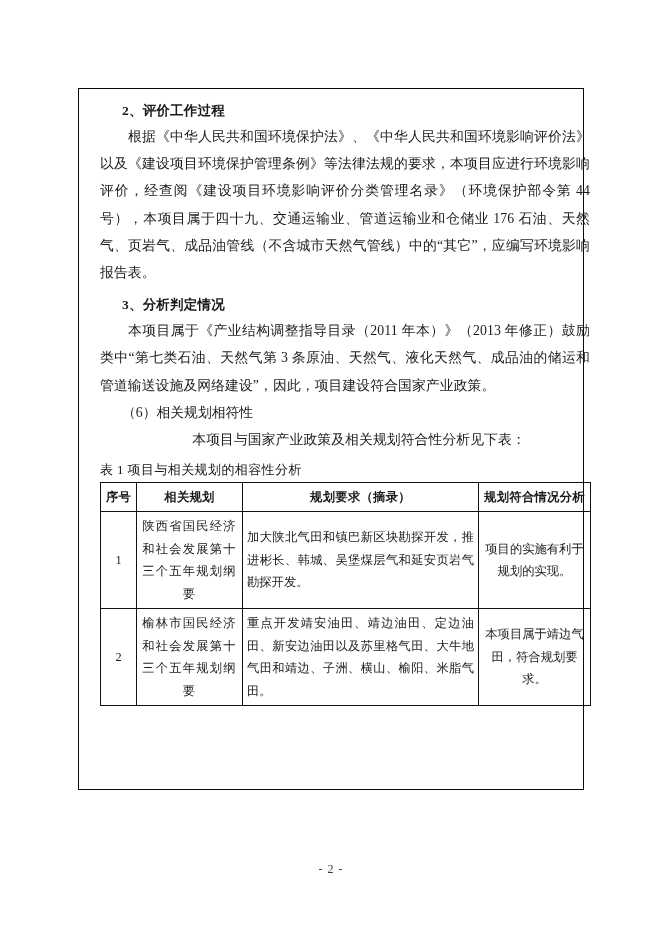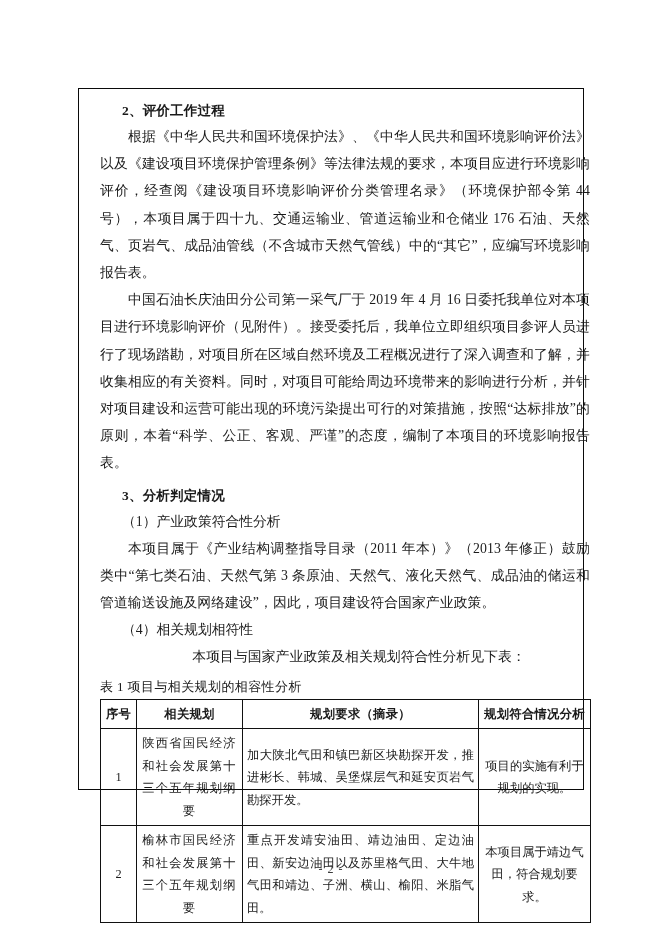--- a/index.html
+++ b/index.html
@@ -133,28 +133,26 @@
 </head>
 <body>
 
 <div id="page-frame"></div>
 
 <div id="content">
 
   <div>
     <div class="heading">2、评价工作过程</div>
     <p class="para">根据《中华人民共和国环境保护法》、《中华人民共和国环境影响评价法》以及《建设项目环境保护管理条例》等法律法规的要求，本项目应进行环境影响评价，经查阅《建设项目环境影响评价分类管理名录》（环境保护部令第 44 号），本项目属于四十九、交通运输业、管道运输业和仓储业 176 石油、天然气、页岩气、成品油管线（不含城市天然气管线）中的“其它”，应编写环境影响报告表。</p>
-    <p class="para">中国石油长庆油田分公司第一采气厂于 2019 年 4 月 16 日委托我单位对本项目进行环境影响评价（见附件）。接受委托后，我单位立即组织项目参评人员进行了现场踏勘，对项目所在区域自然环境及工程概况进行了深入调查和了解，并收集相应的有关资料。同时，对项目可能给周边环境带来的影响进行分析，并针对项目建设和运营可能出现的环境污染提出可行的对策措施，按照“达标排放”的原则，本着“科学、公正、客观、严谨”的态度，编制了本项目的环境影响报告表。</p>
   </div>
 
   <div>
     <div class="heading">3、分析判定情况</div>
-    <div class="subheading">（1）产业政策符合性分析</div>
     <p class="para">本项目属于《产业结构调整指导目录（2011 年本）》（2013 年修正）鼓励类中“第七类石油、天然气第 3 条原油、天然气、液化天然气、成品油的储运和管道输送设施及网络建设”，因此，项目建设符合国家产业政策。</p>
-    <div class="subheading">（4）相关规划相符性</div>
+    <div class="subheading">（6）相关规划相符性</div>
     <p class="para nojust">本项目与国家产业政策及相关规划符合性分析见下表：</p>
   </div>
 
   <div class="table-title">表 1    项目与相关规划的相容性分析</div>
 
   <table class="rel-table">
     <colgroup>
       <col class="w-index">
         <col class="w-plan">
         <col class="w-req">

